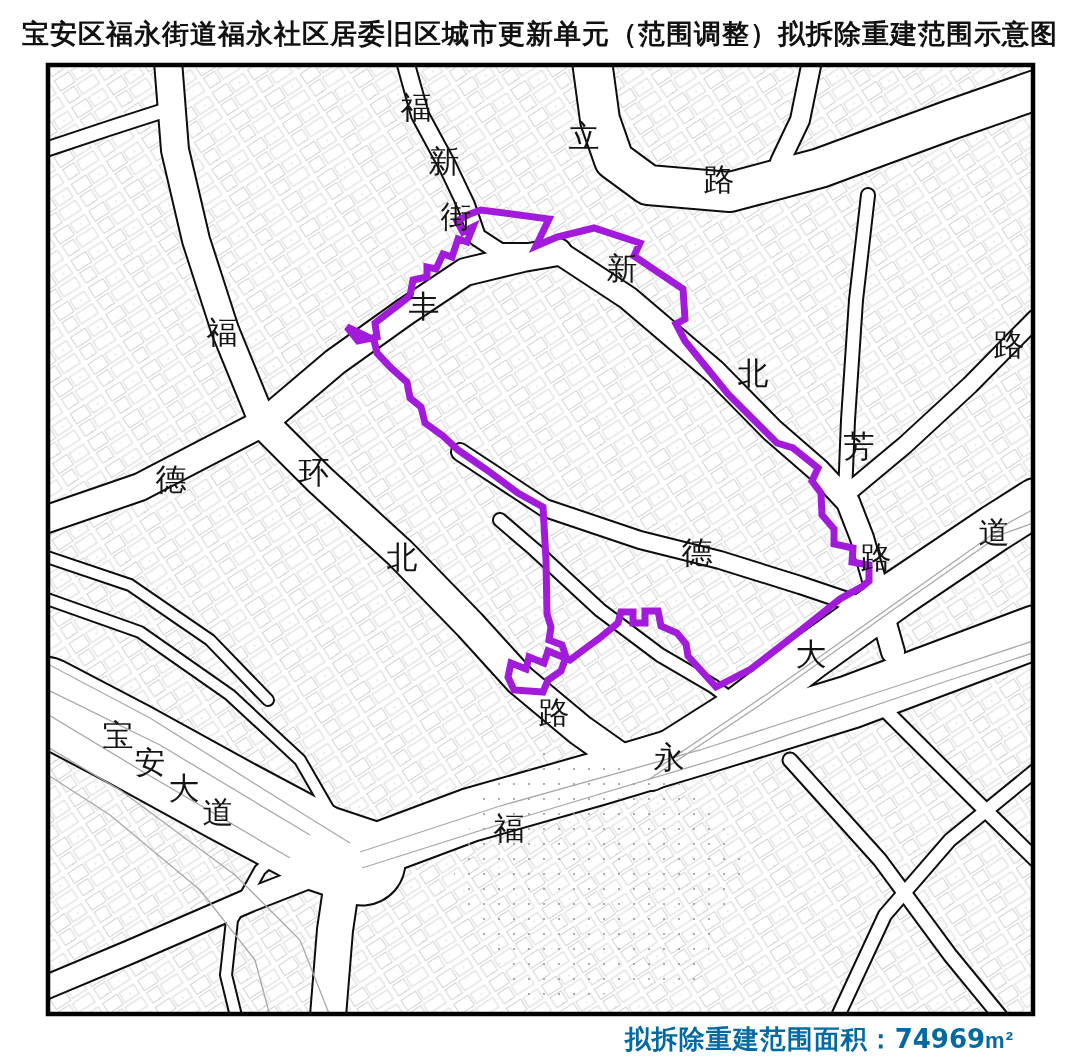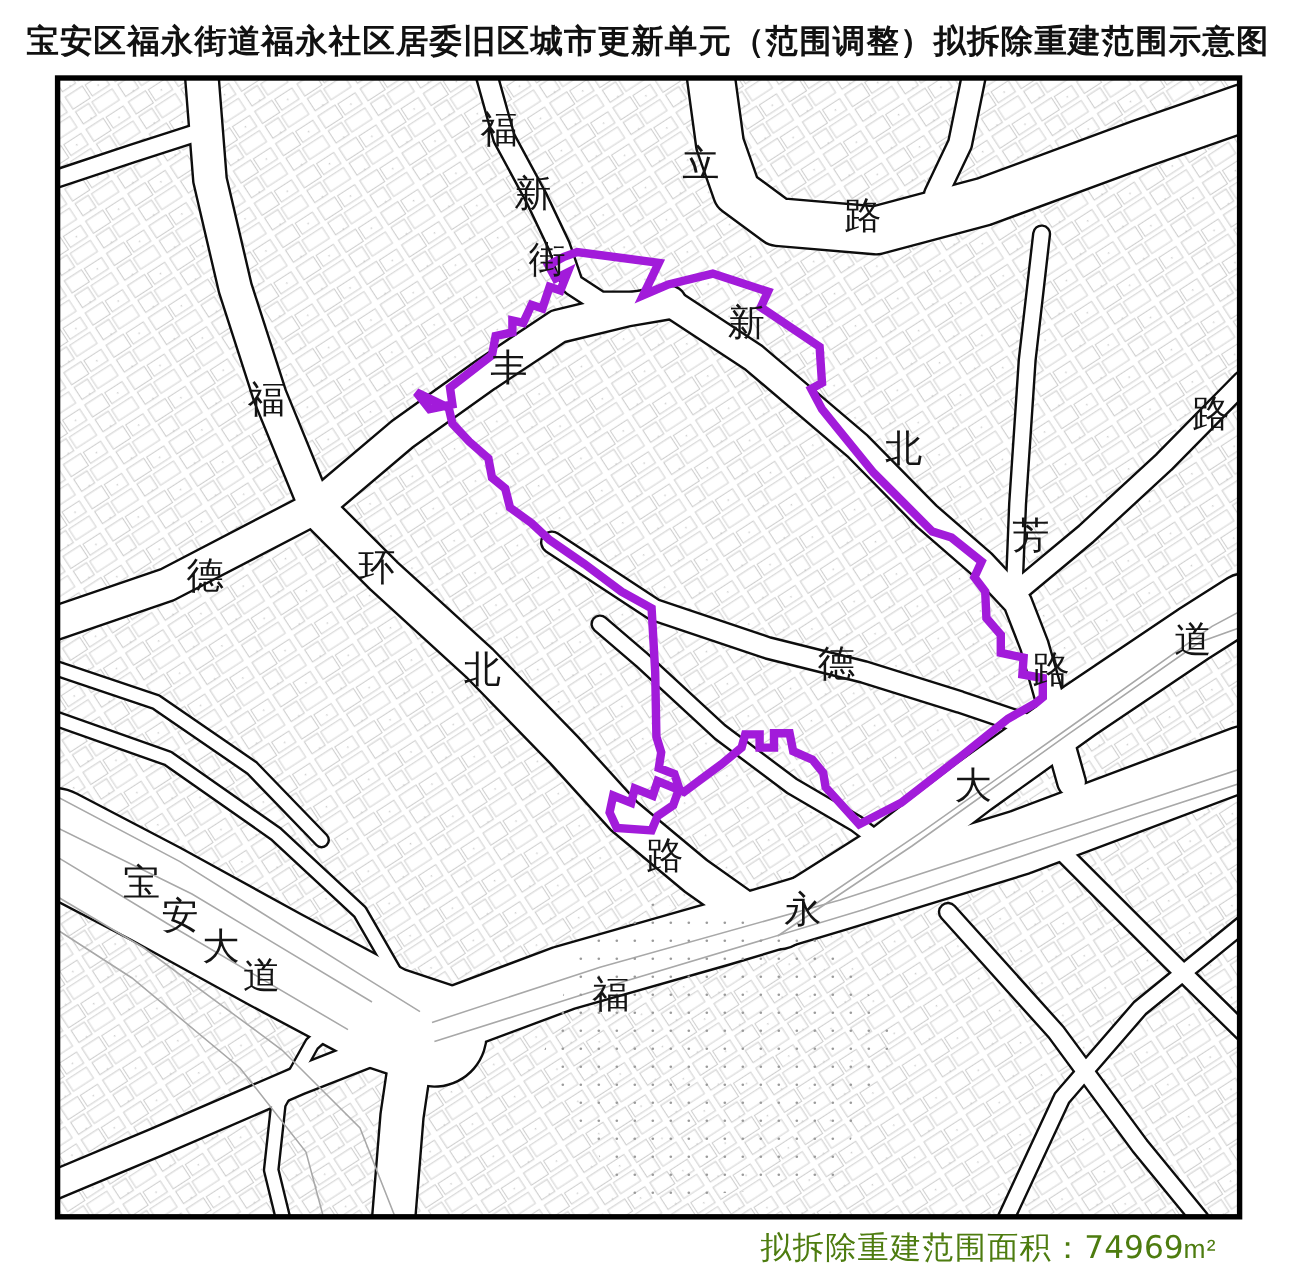--- a/index.html
+++ b/index.html
@@ -1,21 +1,21 @@
 <!DOCTYPE html>
 <html><head>
 <meta charset="utf-8">
 <style>
   html,body{margin:0;padding:0;background:#ffffff;}
   #stage{position:relative;width:1080px;height:1061px;background:#ffffff;overflow:hidden;
          font-family:"Liberation Sans","DejaVu Sans",sans-serif;}
   #map-title{position:absolute;top:16px;left:0;width:100%;text-align:center;
              font-size:27px;font-weight:bold;color:#111;letter-spacing:1px;white-space:nowrap;}
   #map-svg{position:absolute;left:0;top:0;}
-  #area-caption{position:absolute;top:1022px;right:66px;font-size:26px;font-weight:normal;color:#4d7c0f;
+  #area-caption{position:absolute;top:1022px;right:66px;font-size:26px;font-weight:bold;color:#0369a1;
                 letter-spacing:1px;white-space:nowrap;margin-left:35px;}
   #area-caption .val{font-family:"DejaVu Sans",sans-serif;letter-spacing:0;}
   #area-caption .unit{font-size:22px;}
   text.roadlbl{font-size:31px;font-weight:500;fill:#141414;text-anchor:middle;
                font-family:"Liberation Sans","DejaVu Sans",sans-serif;}
 </style>
 </head>
 <body>
 
 <div id="stage">

